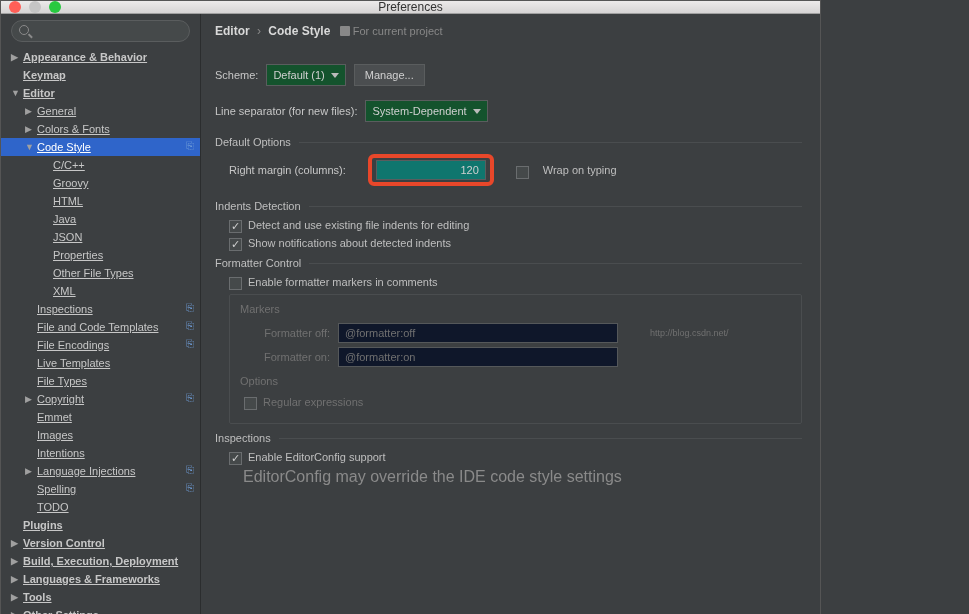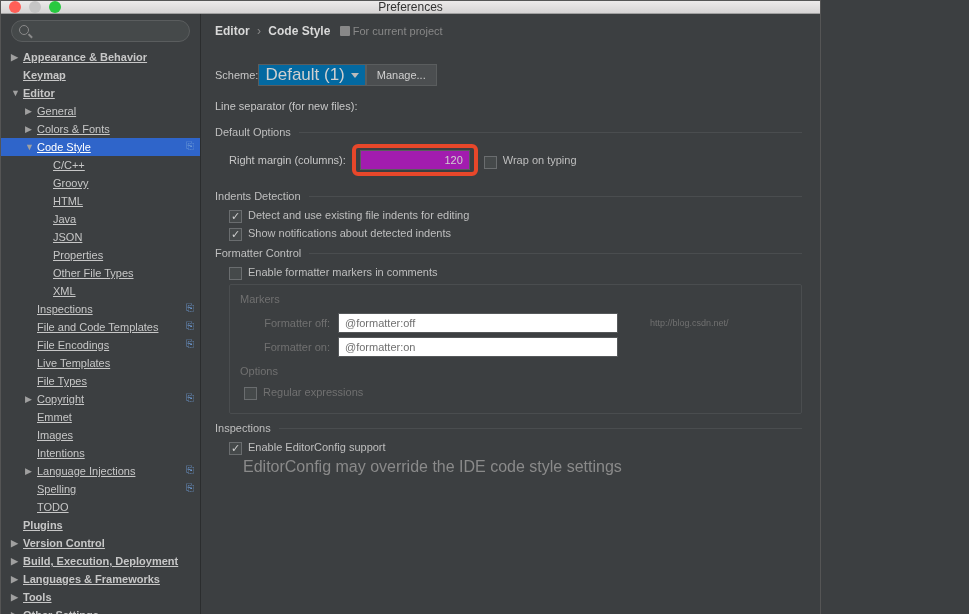--- a/index.html
+++ b/index.html
@@ -106,41 +106,41 @@
   background: #3c3f41;
   padding: 10px 18px 10px 14px;
   color: #bfbfbf;
   overflow: auto;
 }
 .breadcrumb { font-size: 12px; color: #d9d9d9; margin-bottom: 26px; }
 .breadcrumb .sep { color: #888; margin: 0 4px; }
 .breadcrumb .rep { color: #888; margin-left: 6px; font-size: 11px; }
 .rep-icon { display:inline-block; width:10px; height:10px; background:#888; margin-right:3px;
   -webkit-mask: none; border-radius:1px; position:relative; top:1px;}
-.row { display: flex; align-items: center; margin-bottom: 14px; }
+.row { display: flex; align-items: center; gap: 8px; margin-bottom: 14px; }
 .row label { color: #c7c7c7; }
 select, .combo {
-  background: #0369a1; border:1px solid #5a5d5e; color:#d0d0d0;
-  height: 22px; padding: 0 20px 0 6px; font-size: 17px;
+  background: #14532d; border:1px solid #5a5d5e; color:#d0d0d0;
+  height: 22px; padding: 0 20px 0 6px; font-size: 11px;
   position: relative; display:inline-flex; align-items:center;
 }
 .combo .caret {
   position:absolute; right:6px; top:8px;
   border-left:4px solid transparent; border-right:4px solid transparent;
   border-top:5px solid #bbb;
 }
 .btn {
   background: #4b4e50; border:1px solid #5a5d5e; color:#d0d0d0;
   height: 22px; padding: 0 10px; font-size: 11px; cursor:pointer;
 }
 .section-line { height:1px; background:#4a4d4f; flex:1; margin-left:8px; }
 .section-row { display:flex; align-items:center; margin:8px 0 6px 0; }
 .small-indent { padding-left: 14px; }
 .input-text {
-  background:#a21caf; border:1px solid #5a5d5e; color:#d0d0d0;
+  background:#0f766e; border:1px solid #5a5d5e; color:#d0d0d0;
   height:20px; width:110px; text-align:right; padding:0 6px; font-size:11px;
 }
 .highlight-box {
   border: 4px solid #e8472a;
   border-radius: 6px;
   padding: 2px 4px;
   display: inline-flex;
   align-items: center;
 }
 .check {
@@ -155,21 +155,21 @@
 .subhint { color:#8a8a8a; font-size:16px; margin-left:28px; margin-top:2px; }
 .fieldset {
   border:1px solid #4a4d4f; border-radius:2px;
   padding: 8px 10px 10px 10px; margin: 6px 0 6px 14px;
 }
 .fieldset-title { color:#8a8a8a; font-size:11px; margin-bottom:8px; }
 .fieldset.disabled, .fieldset.disabled * { color:#707070; }
 .field-row { display:flex; align-items:center; gap:8px; margin:4px 0; }
 .field-row label { width:90px; text-align:right; color:#8a8a8a; }
 .wide-input {
-  background:#ffffff; border:1px solid #55585a; color:#8b8b8b;
+  background:#0f172a; border:1px solid #55585a; color:#8b8b8b;
   height:20px; width:280px; padding:0 6px; font-size:11px;
 }
 .hint-inline { color:#6a6a6a; font-size:9px; margin-left: 24px; }
 </style>
 </head>
 <body>
 
 <div class="window">
   <div class="titlebar">
     <div class="traffic">
@@ -337,20 +337,24 @@
         <label>Scheme:</label>
         <div class="combo">
           <span>Default (1)</span>
           <span class="caret"></span>
         </div>
         <button class="btn">Manage...</button>
       </div>
 
       <div class="row">
         <label>Line separator (for new files):</label>
+        <div class="combo">
+          <span>System-Dependent</span>
+          <span class="caret"></span>
+        </div>
       </div>
 
       <div class="section-row">
         <span>Default Options</span>
         <span class="section-line"></span>
       </div>
       <div class="row small-indent">
         <label>Right margin (columns):</label>
         <span style="width:6px"></span>
         <span class="highlight-box">

